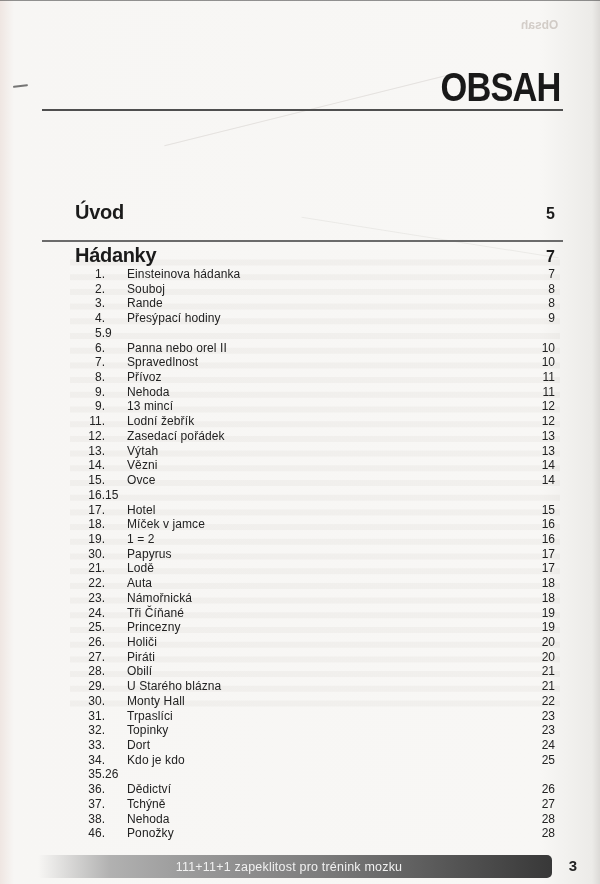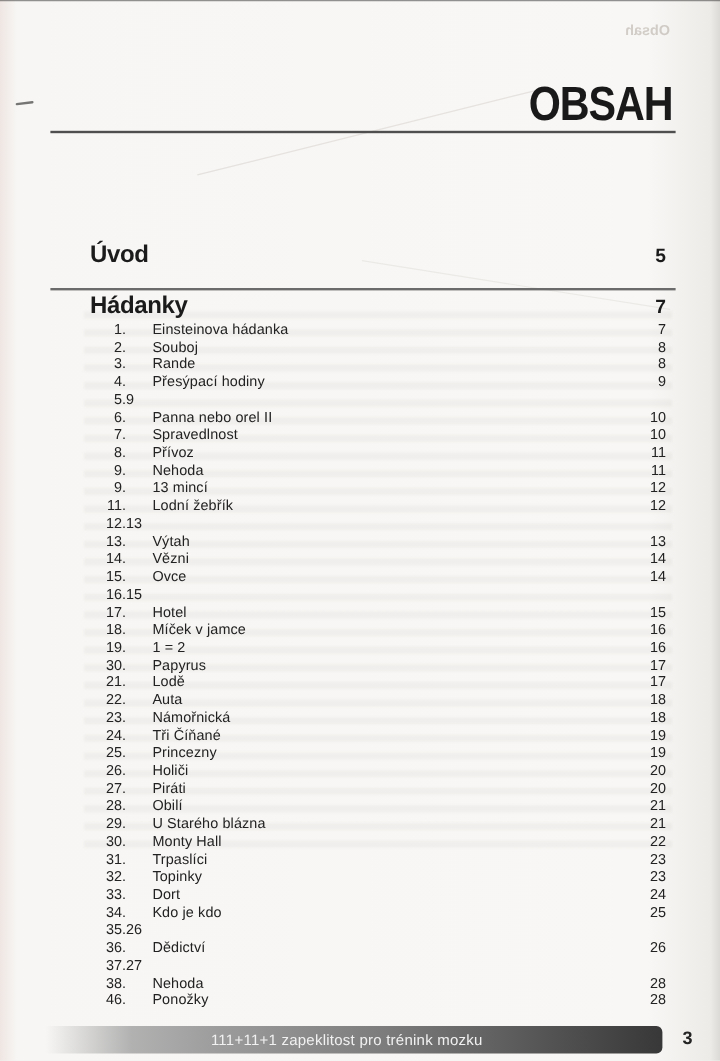--- a/index.html
+++ b/index.html
@@ -169,20 +169,21 @@
     </div>
 
     <div class="toc-row">
       <span class="toc-num">11.</span>
       <span class="toc-title">Lodní žebřík</span>
       <span class="toc-page">12</span>
     </div>
 
     <div class="toc-row">
       <span class="toc-num">12.</span>
+      <span class="toc-title">Zasedací pořádek</span>
       <span class="toc-page">13</span>
     </div>
 
     <div class="toc-row">
       <span class="toc-num">13.</span>
       <span class="toc-title">Výtah</span>
       <span class="toc-page">13</span>
     </div>
 
     <div class="toc-row">
@@ -316,20 +317,21 @@
     </div>
 
     <div class="toc-row">
       <span class="toc-num">36.</span>
       <span class="toc-title">Dědictví</span>
       <span class="toc-page">26</span>
     </div>
 
     <div class="toc-row">
       <span class="toc-num">37.</span>
+      <span class="toc-title">Tchýně</span>
       <span class="toc-page">27</span>
     </div>
 
     <div class="toc-row">
       <span class="toc-num">38.</span>
       <span class="toc-title">Nehoda</span>
       <span class="toc-page">28</span>
     </div>
 
     <div class="toc-row">

